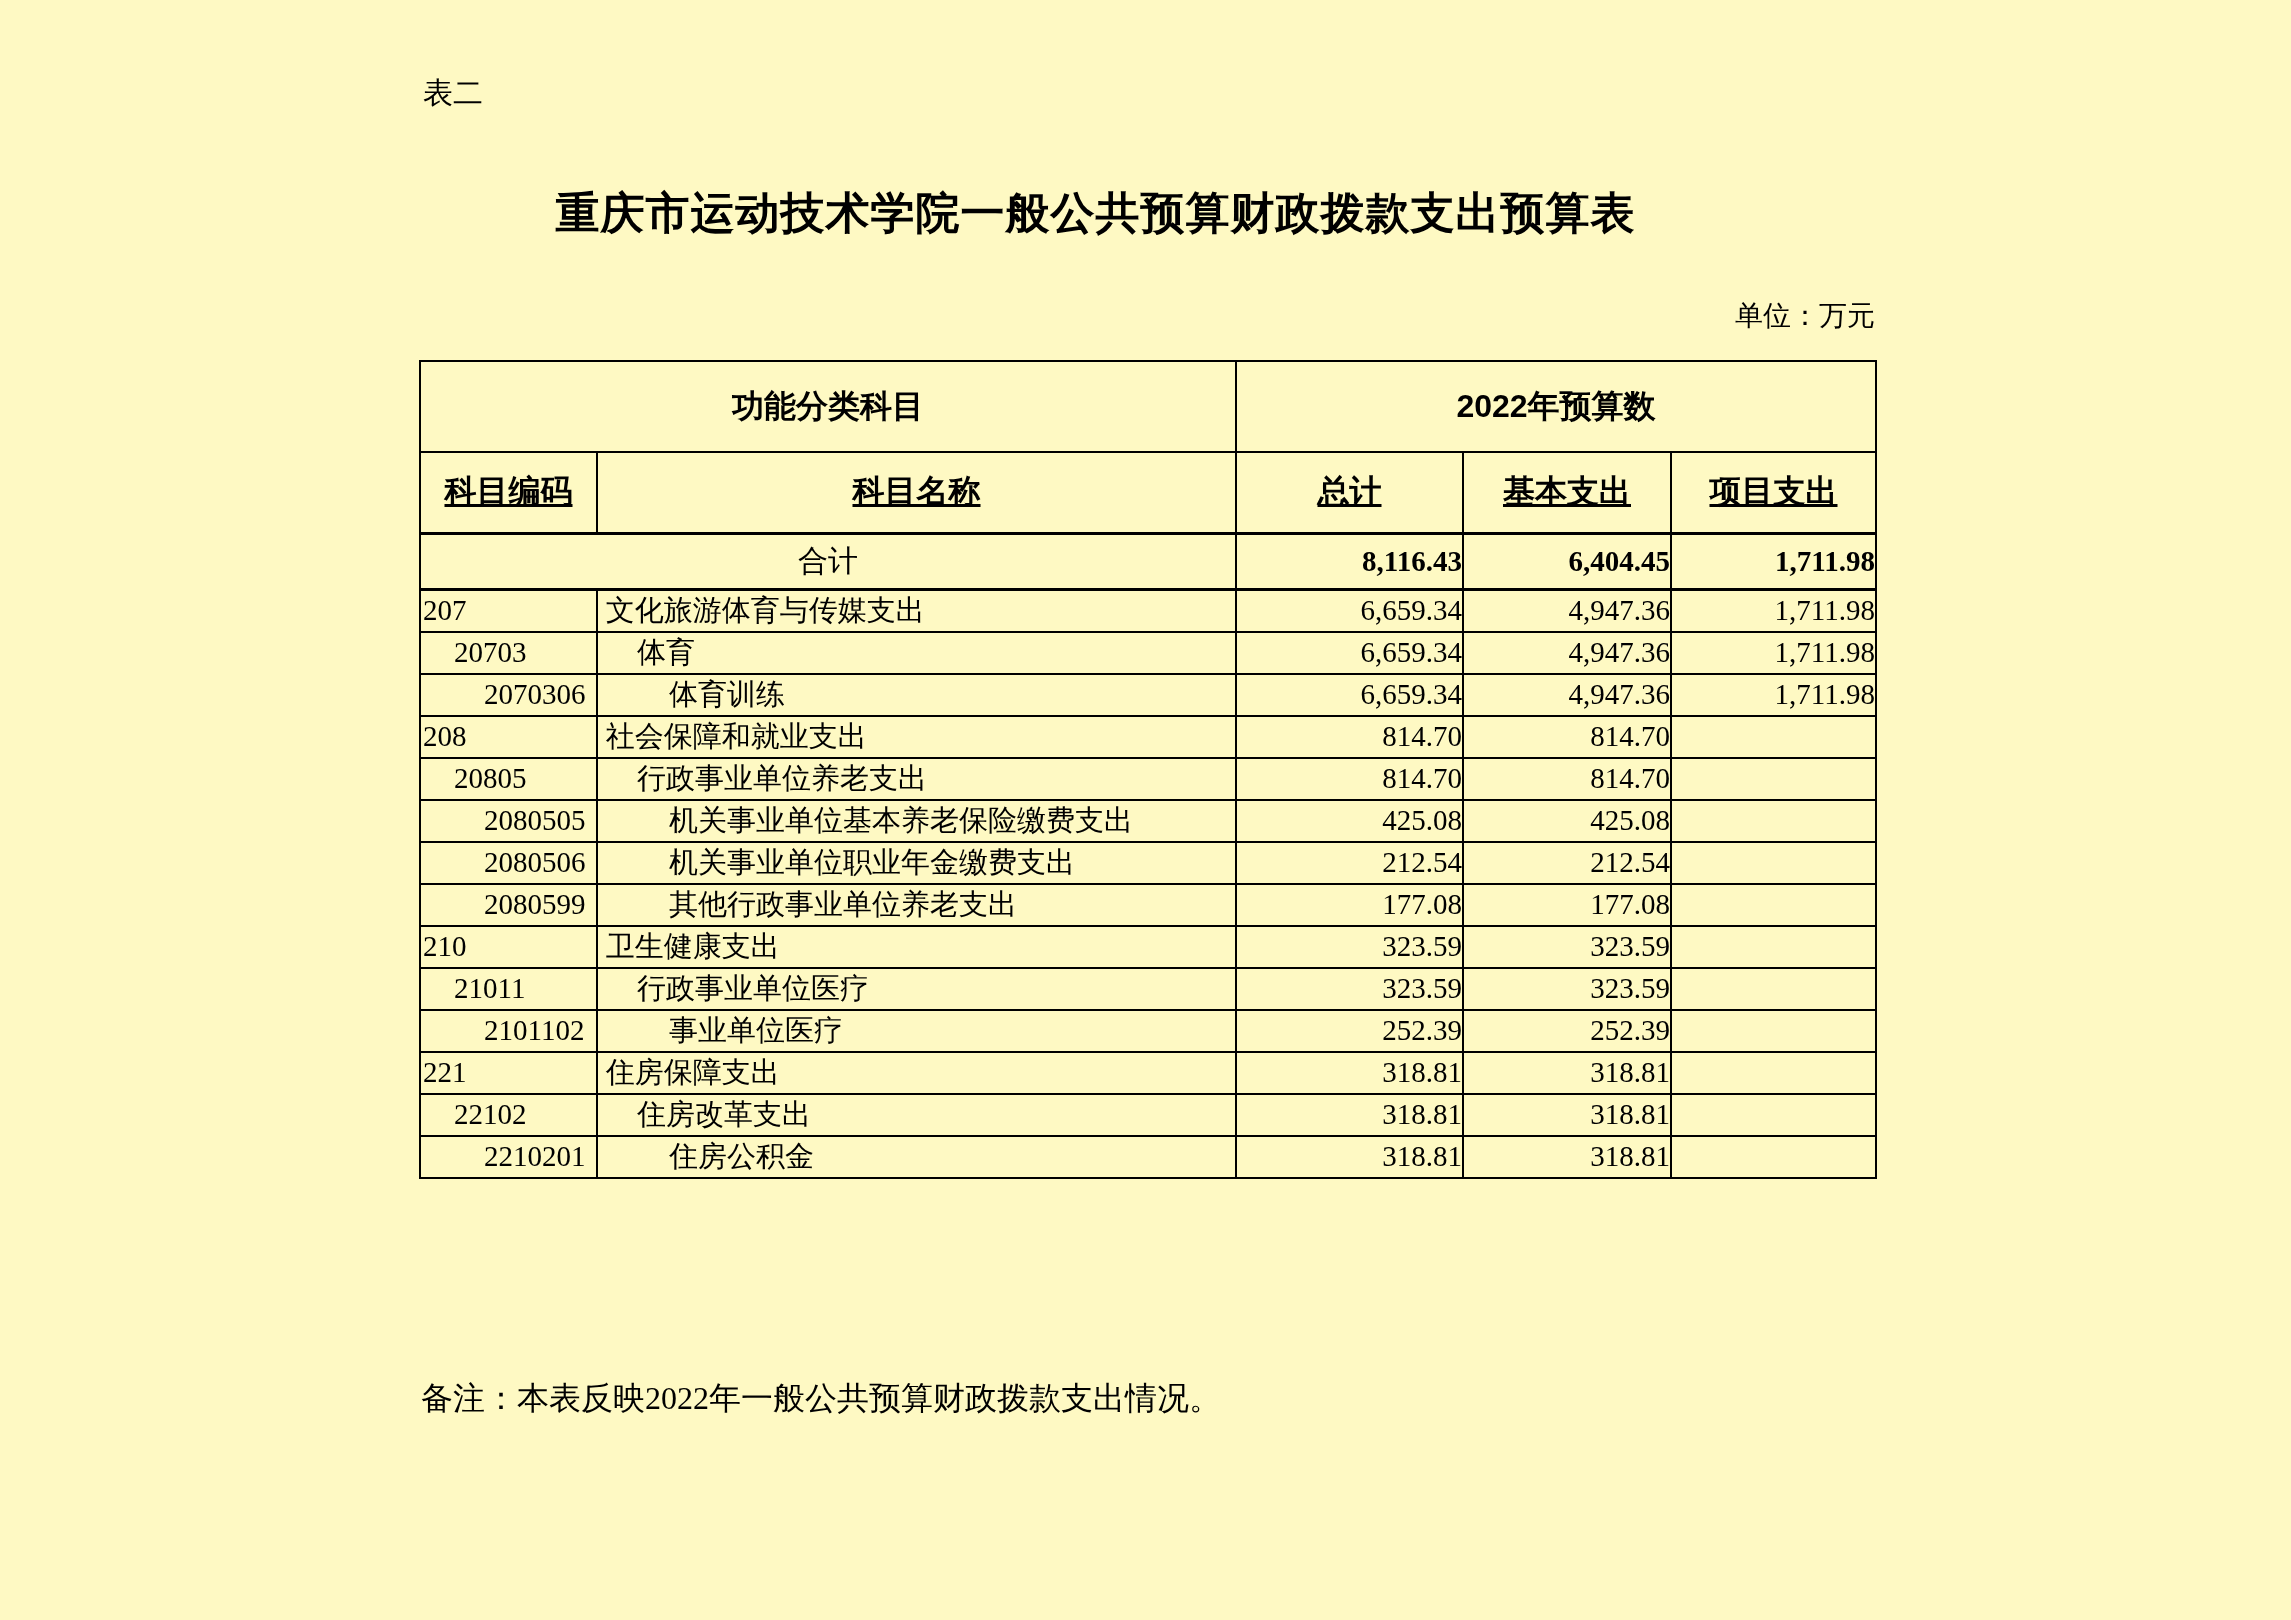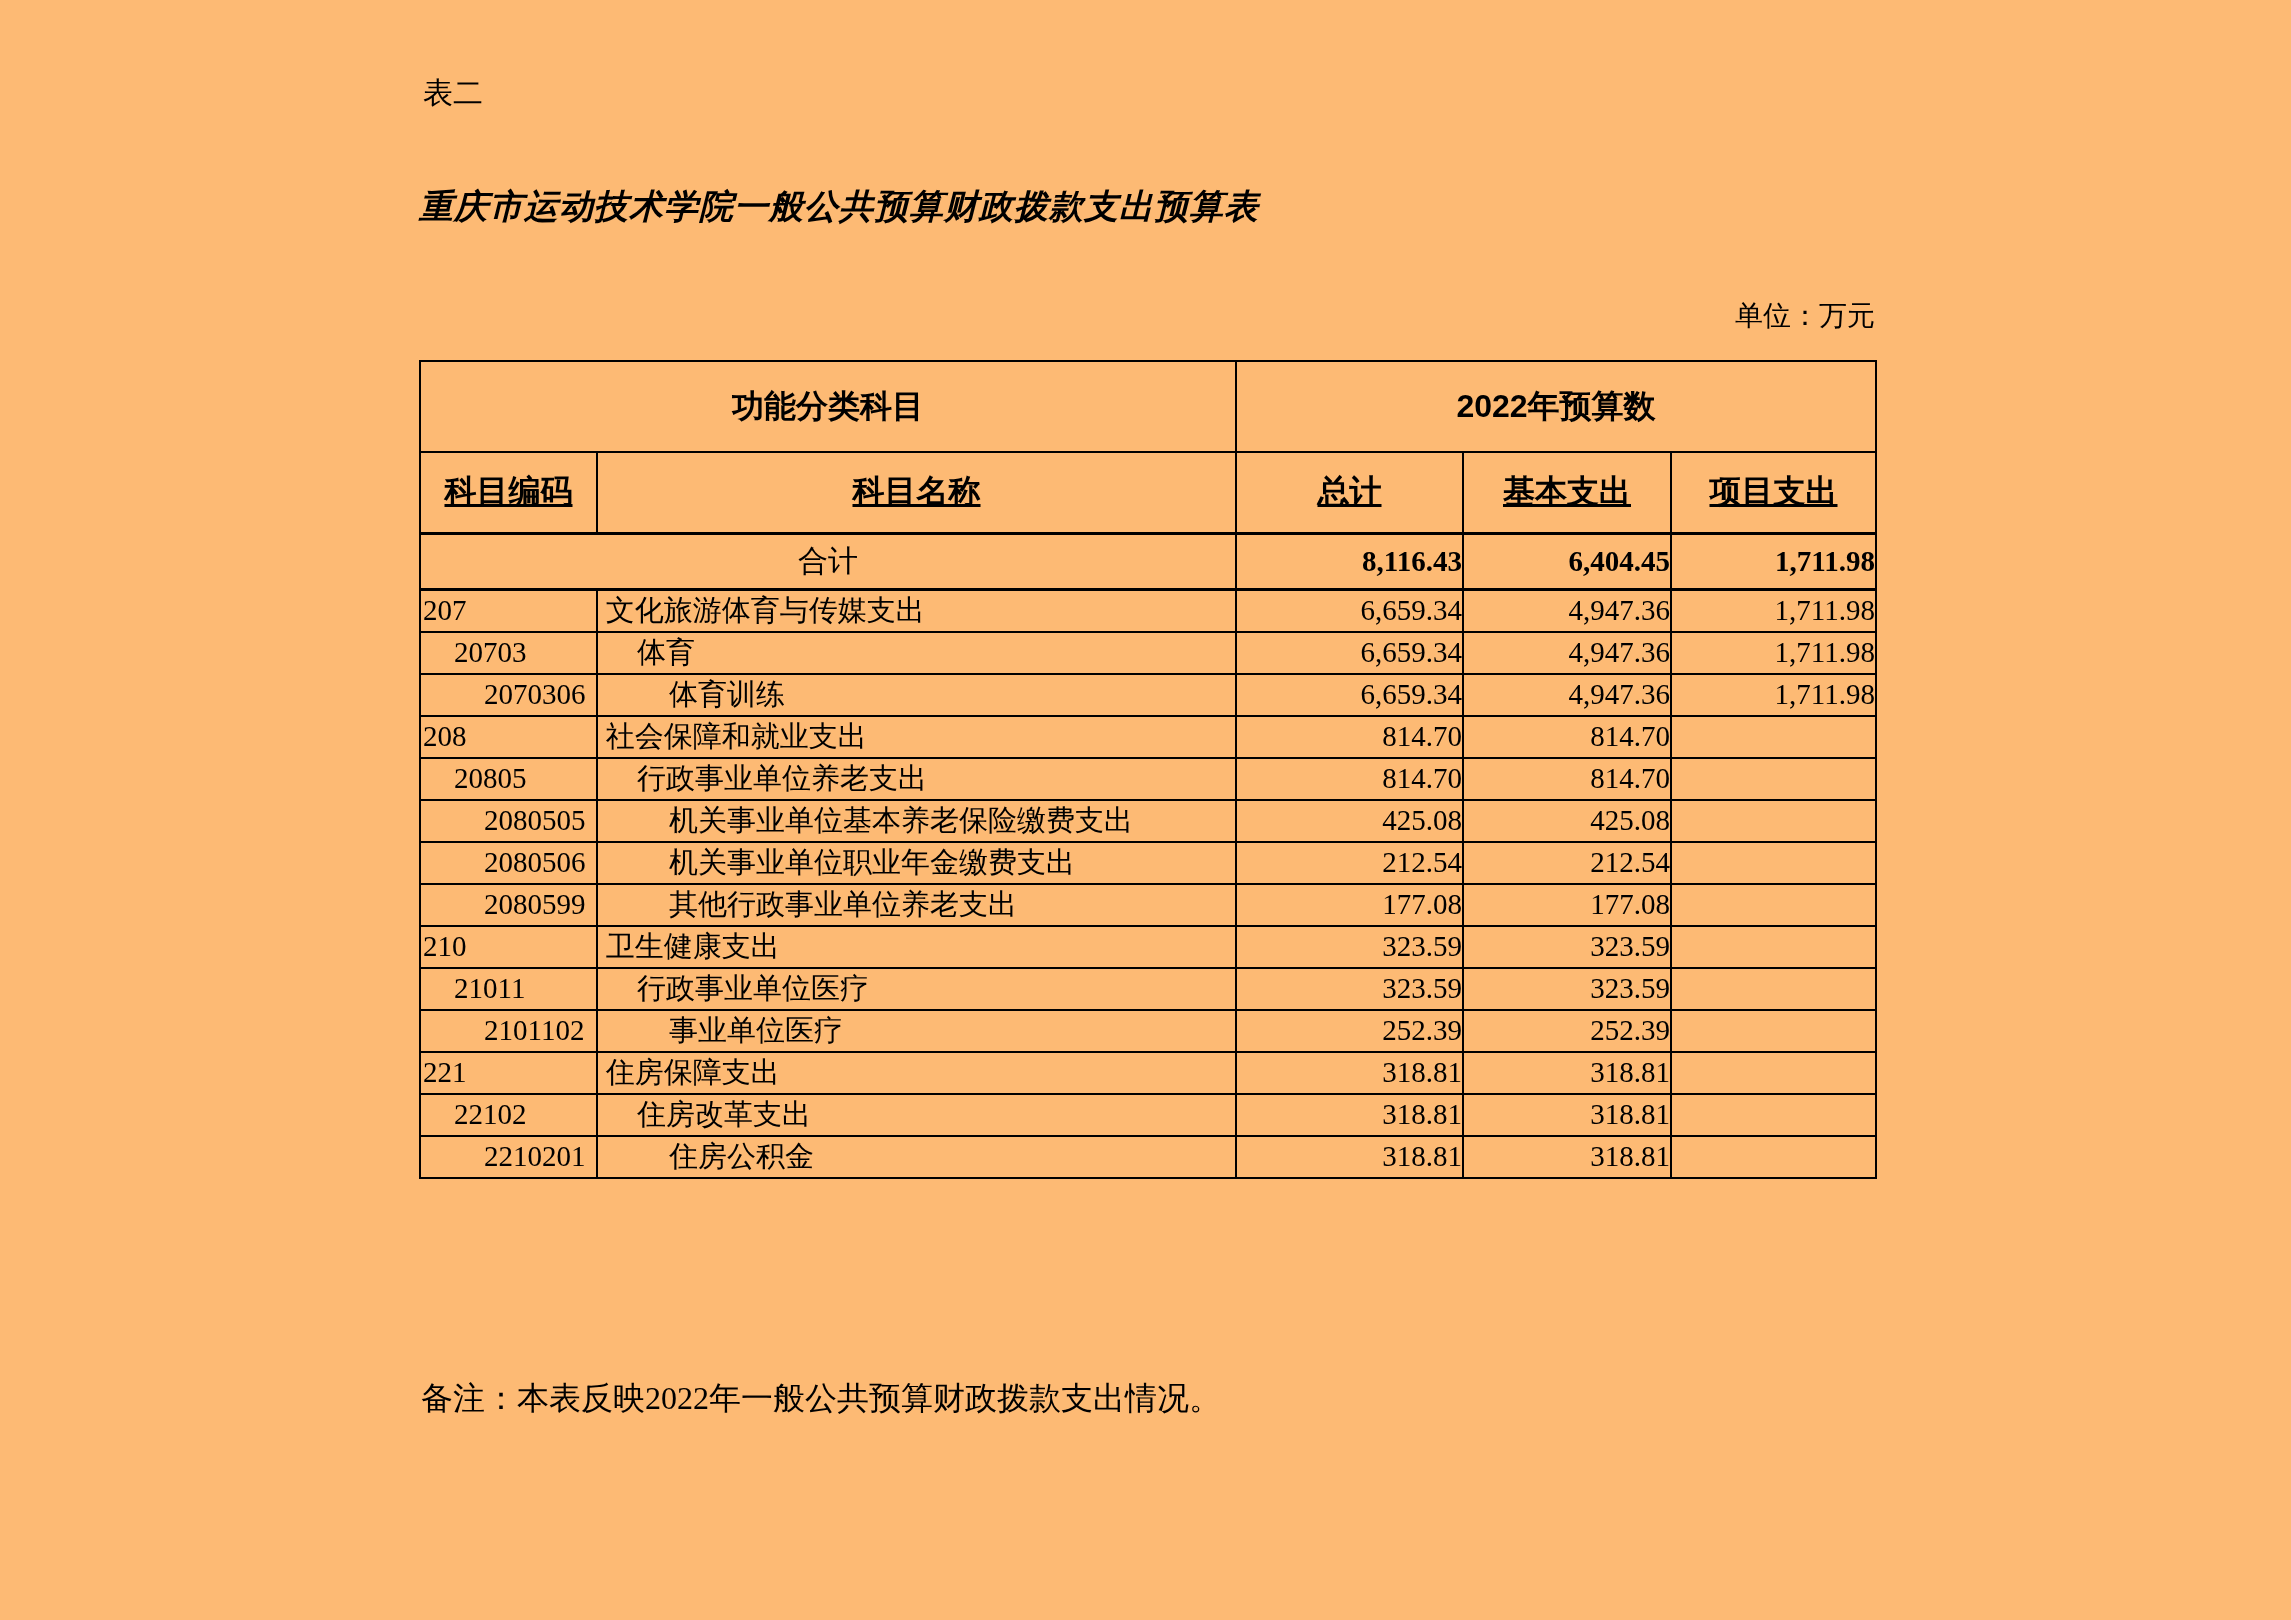--- a/index.html
+++ b/index.html
@@ -6,42 +6,41 @@
     margin: 0;
     padding: 0;
     background: #ffffff;
     color: #000000;
     font-family: "Liberation Serif", serif;
   }
   .page {
     position: relative;
     width: 2292px;
     height: 1620px;
-    background: #fdba74;
+    background: #fef9c3;
     overflow: hidden;
   }
   .table-label {
     position: absolute;
     left: 423px;
     top: 73px;
     font-size: 30px;
     font-family: "Liberation Serif", serif;
   }
   .doc-title {
     position: absolute;
     left: 419px;
     top: 184px;
     width: 1353px;
-    text-align: left;
-    font-size: 34px;
+    text-align: center;
+    font-size: 44px;
     font-weight: bold;
     font-family: "Liberation Sans", sans-serif;
     letter-spacing: 1px;
     white-space: nowrap;
-    font-style: italic;
   }
   .unit-note {
     position: absolute;
     left: 1399px;
     top: 297px;
     width: 476px;
     text-align: right;
     font-size: 28px;
     font-family: Liberation Serif, serif;
   }

